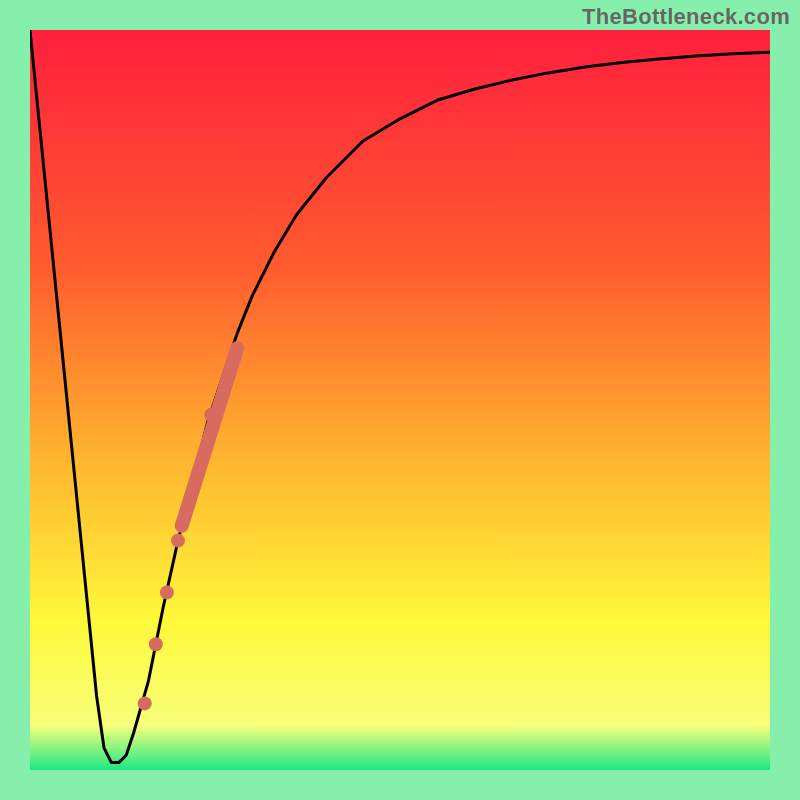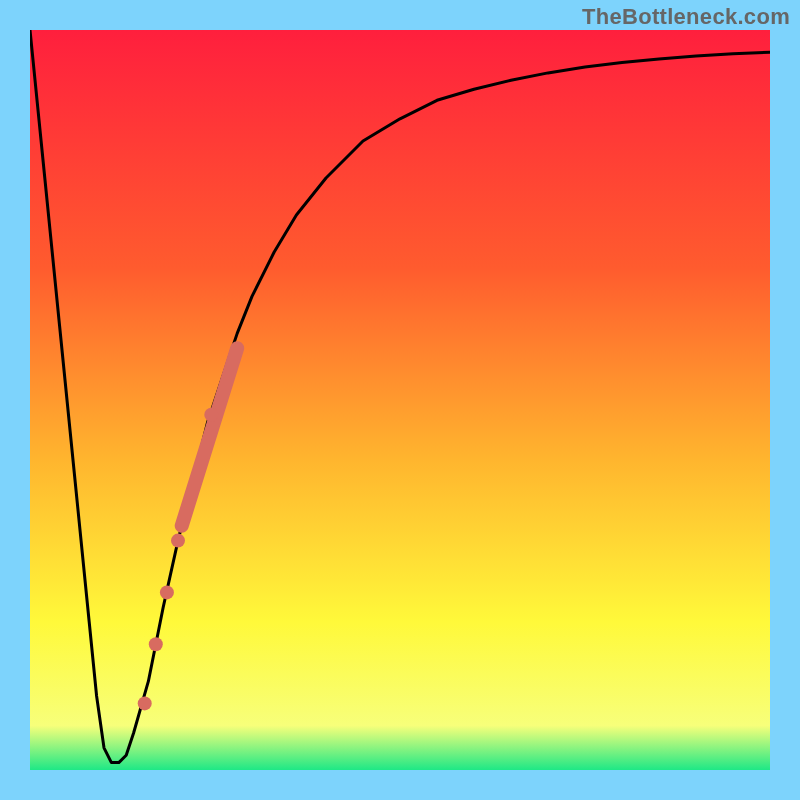--- a/index.html
+++ b/index.html
@@ -8,21 +8,21 @@
     width: 800px;
     height: 800px;
     background: #000;
     font-family: Arial, Helvetica, sans-serif;
     overflow: hidden;
   }
   .frame {
     position: relative;
     width: 800px;
     height: 800px;
-    background: #7dd3fc;
+    background: #86efac;
   }
   .watermark {
     position: absolute;
     top: 4px;
     right: 10px;
     color: #666;
     font-size: 22px;
     font-weight: 600;
     letter-spacing: 0.3px;
     user-select: none;

